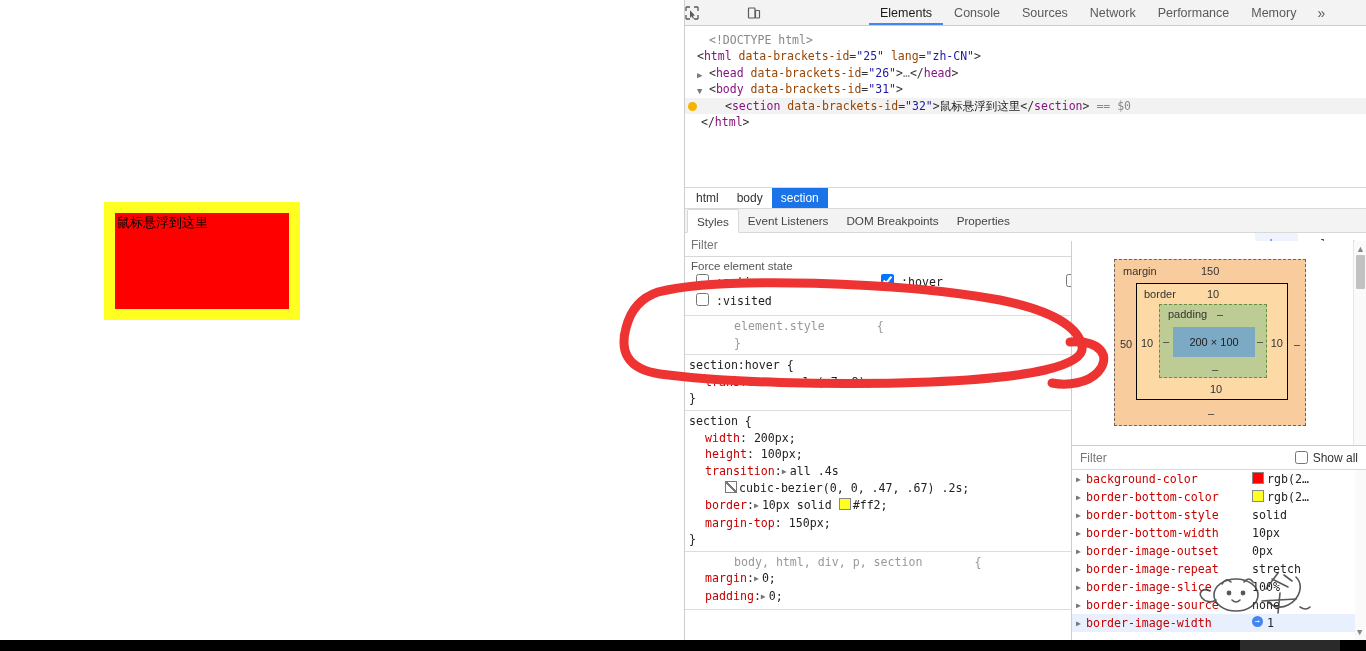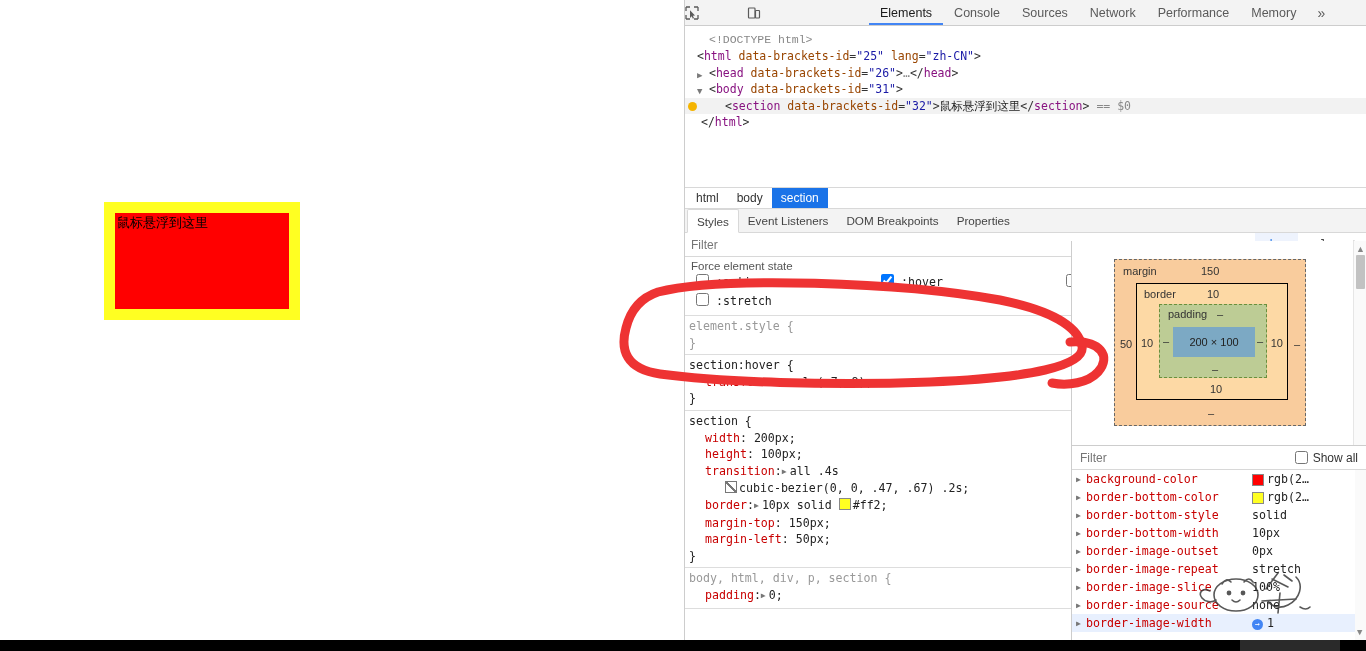--- a/index.html
+++ b/index.html
@@ -146,21 +146,21 @@
   .fs-item input{margin:0 7px 0 1px;width:13px;height:13px;}
   .fs-item span{font-family:"DejaVu Sans Mono",monospace;font-size:11.6px;color:#222;}
 
   .rule{border-bottom:1px solid #ddd;padding:2px 0 3px 4px;position:relative;}
   .rule .srcline{
     position:absolute;right:18px;top:2px;font-size:11.2px;color:#1a73e8;
     text-decoration:underline;cursor:pointer;
     font-family:"DejaVu Sans Mono",monospace;
   }
   .sel-name{color:#222;}
-  .sel-dim{color:#999;}
+  .sel-dim{color:#999;margin-left:45px;}
   .prop{color:#c80000;}
   .pval{color:#222;}
   .indent{padding-left:16px;}
   .indent2{padding-left:36px;}
   .tri{display:inline-block;width:8px;color:#777;font-size:8px;vertical-align:1px;}
   .swatch{display:inline-block;width:10px;height:10px;border:1px solid #888;
     vertical-align:-1px;margin-right:2px;}
   .cbz-icon{display:inline-block;width:10px;height:10px;border:1px solid #777;
     vertical-align:-1px;margin-right:2px;background:
       linear-gradient(45deg,transparent 42%,#777 42%,#777 57%,transparent 57%);}
@@ -216,21 +216,21 @@
   .showall{display:flex;align-items:center;font-size:12px;color:#333;padding-right:10px;cursor:pointer;}
   .showall input{margin-right:5px;width:13px;height:13px;}
   #comp-list{
     position:relative;height:170px;overflow:hidden;
     font-family:"DejaVu Sans Mono","Liberation Mono",monospace;font-size:11.6px;
   }
   .crow{height:18px;display:flex;align-items:center;padding-left:4px;position:relative;}
   .crow.hl{background:#e8f0fe;}
   .crow .ctri{width:10px;color:#777;font-size:8px;}
   .crow .cname{color:#c80000;width:166px;white-space:nowrap;overflow:hidden;}
-  .crow .cval{color:#222;display:flex;align-items:flex-end;}
+  .crow .cval{color:#222;display:flex;align-items:flex-start;}
   .crow .cval .swatch{margin-right:3px;}
   .arrowic{display:inline-block;width:11px;height:11px;border-radius:50%;
     background:#4285f4;color:#fff;font-size:8px;line-height:11px;text-align:center;
     margin-right:4px;}
   #comp-scroll{position:absolute;right:0;top:0;width:13px;height:100%;background:#fafafa;}
   #comp-scroll .downarr{position:absolute;left:2px;bottom:3px;font-size:9px;color:#888;}
 
   
   #annotation{
     position:absolute;left:600px;top:270px;width:540px;height:130px;
@@ -283,21 +283,21 @@
       <div class="kebab">
           <i></i>
           <i></i>
           <i></i>
         </div>
       <div class="closebtn">✕</div>
     </div>
   </div>
 
   <div id="dom-tree">
-    <div class="dl" style="padding-left:24px;font-family:Liberation Mono, monospace;"><span class="cmt">&lt;!DOCTYPE html&gt;</span></div>
+    <div class="dl" style="padding-left:24px;"><span class="cmt">&lt;!DOCTYPE html&gt;</span></div>
     <div class="dl" style="padding-left:12px;"><span class="pun">&lt;</span><span class="tag">html</span> <span class="attr">data-brackets-id</span><span class="pun">=</span><span class="val">"25"</span> <span class="attr">lang</span><span class="pun">=</span><span class="val">"zh-CN"</span><span class="pun">&gt;</span></div>
     <div class="dl" style="padding-left:24px;"><span class="tw" style="left:12px;">▶</span><span class="pun">&lt;</span><span class="tag">head</span> <span class="attr">data-brackets-id</span><span class="pun">=</span><span class="val">"26"</span><span class="pun">&gt;</span><span class="cmt">…</span><span class="pun">&lt;/</span><span class="tag">head</span><span class="pun">&gt;</span></div>
     <div class="dl" style="padding-left:24px;"><span class="tw" style="left:12px;">▼</span><span class="pun">&lt;</span><span class="tag">body</span> <span class="attr">data-brackets-id</span><span class="pun">=</span><span class="val">"31"</span><span class="pun">&gt;</span></div>
     <div class="dl sel" style="padding-left:40px;"><span class="bp-dot"></span><span class="pun">&lt;</span><span class="tag">section</span> <span class="attr">data-brackets-id</span><span class="pun">=</span><span class="val">"32"</span><span class="pun">&gt;</span><span class="txt">鼠标悬浮到这里</span><span class="pun">&lt;/</span><span class="tag">section</span><span class="pun">&gt;</span> <span class="dollar">== $0</span></div>
     <div class="dl" style="padding-left:16px;"><span class="pun">&lt;/</span><span class="tag">html</span><span class="pun">&gt;</span></div>
   </div>
 
   <div id="crumbs">
     <div class="crumb">html</div>
     <div class="crumb">body</div>
@@ -330,21 +330,21 @@
         <label class="fs-item">
           <input type="checkbox" checked="" style="">
           <span>:hover</span>
         </label>
         <label class="fs-item">
           <input type="checkbox" style="">
           <span>:focus</span>
         </label>
         <label class="fs-item">
           <input type="checkbox" style="">
-          <span>:stretch</span>
+          <span>:visited</span>
         </label>
       </div>
     </div>
 
     <div class="rule">
       <div><span class="sel-dim">element.style</span><span class="sel-dim"> {</span></div>
       <div class="sel-dim">}</div>
     </div>
 
     <div class="rule">
@@ -356,27 +356,27 @@
 
     <div class="rule">
       <div class="srcline">test4.html:1962</div>
       <div><span class="sel-name">section</span><span class="sel-name"> {</span></div>
       <div class="indent"><span class="prop">width</span><span class="pval">: </span><span class="pval">200px;</span></div>
       <div class="indent"><span class="prop">height</span><span class="pval">: </span><span class="pval">100px;</span></div>
       <div class="indent"><span class="prop">transition</span><span class="pval">:</span><span class="tri">▶</span><span class="pval">all .4s</span></div>
       <div class="indent2"><span class="cbz-icon"></span><span class="pval">cubic-bezier(0, 0, .47, .67) .2s;</span></div>
       <div class="indent"><span class="prop">border</span><span class="pval">:</span><span class="tri">▶</span><span class="pval">10px solid</span><span class="pval"> </span><span class="swatch" style="background:#ffff22"></span><span class="pval">#ff2;</span></div>
       <div class="indent"><span class="prop">margin-top</span><span class="pval">: </span><span class="pval">150px;</span></div>
-      <div class="indent"><span class="prop">margin-left</span><span class="pval">: </span><span class="pval">50px;</span></div>
       <div class="sel-name">}</div>
     </div>
 
     <div class="rule">
       <div class="srcline">test4.html:1956</div>
       <div><span class="sel-dim">body, html, div, p, section</span><span class="sel-dim"> {</span></div>
+      <div class="indent"><span class="prop">margin</span><span class="pval">:</span><span class="tri">▶</span><span class="pval">0;</span></div>
       <div class="indent"><span class="prop">padding</span><span class="pval">:</span><span class="tri">▶</span><span class="pval">0;</span></div>
     </div>
 
     <div id="styles-scrollbar">
       <div id="styles-thumb"></div>
       <div id="styles-downarrow">▼</div>
     </div>
   </div>
 
   <div id="right-col">

